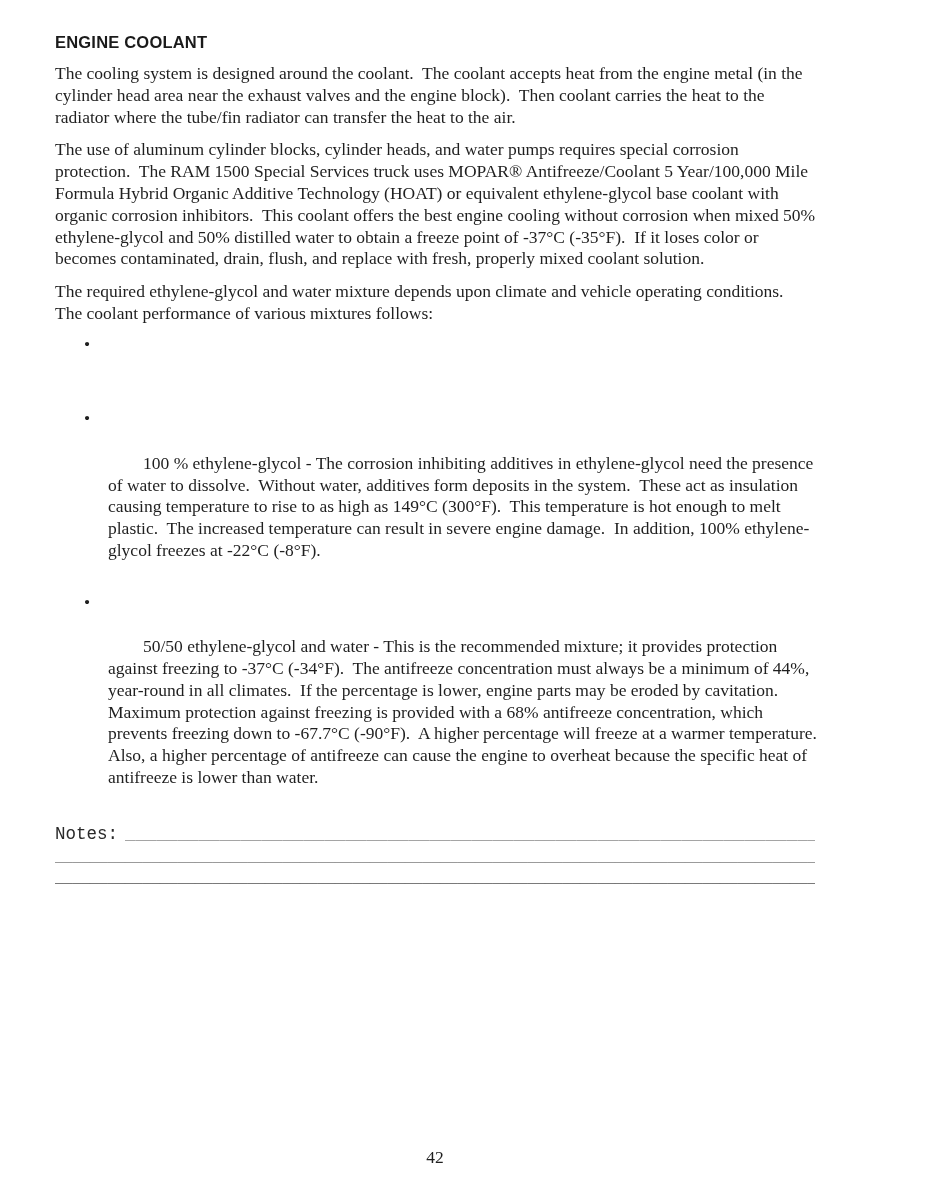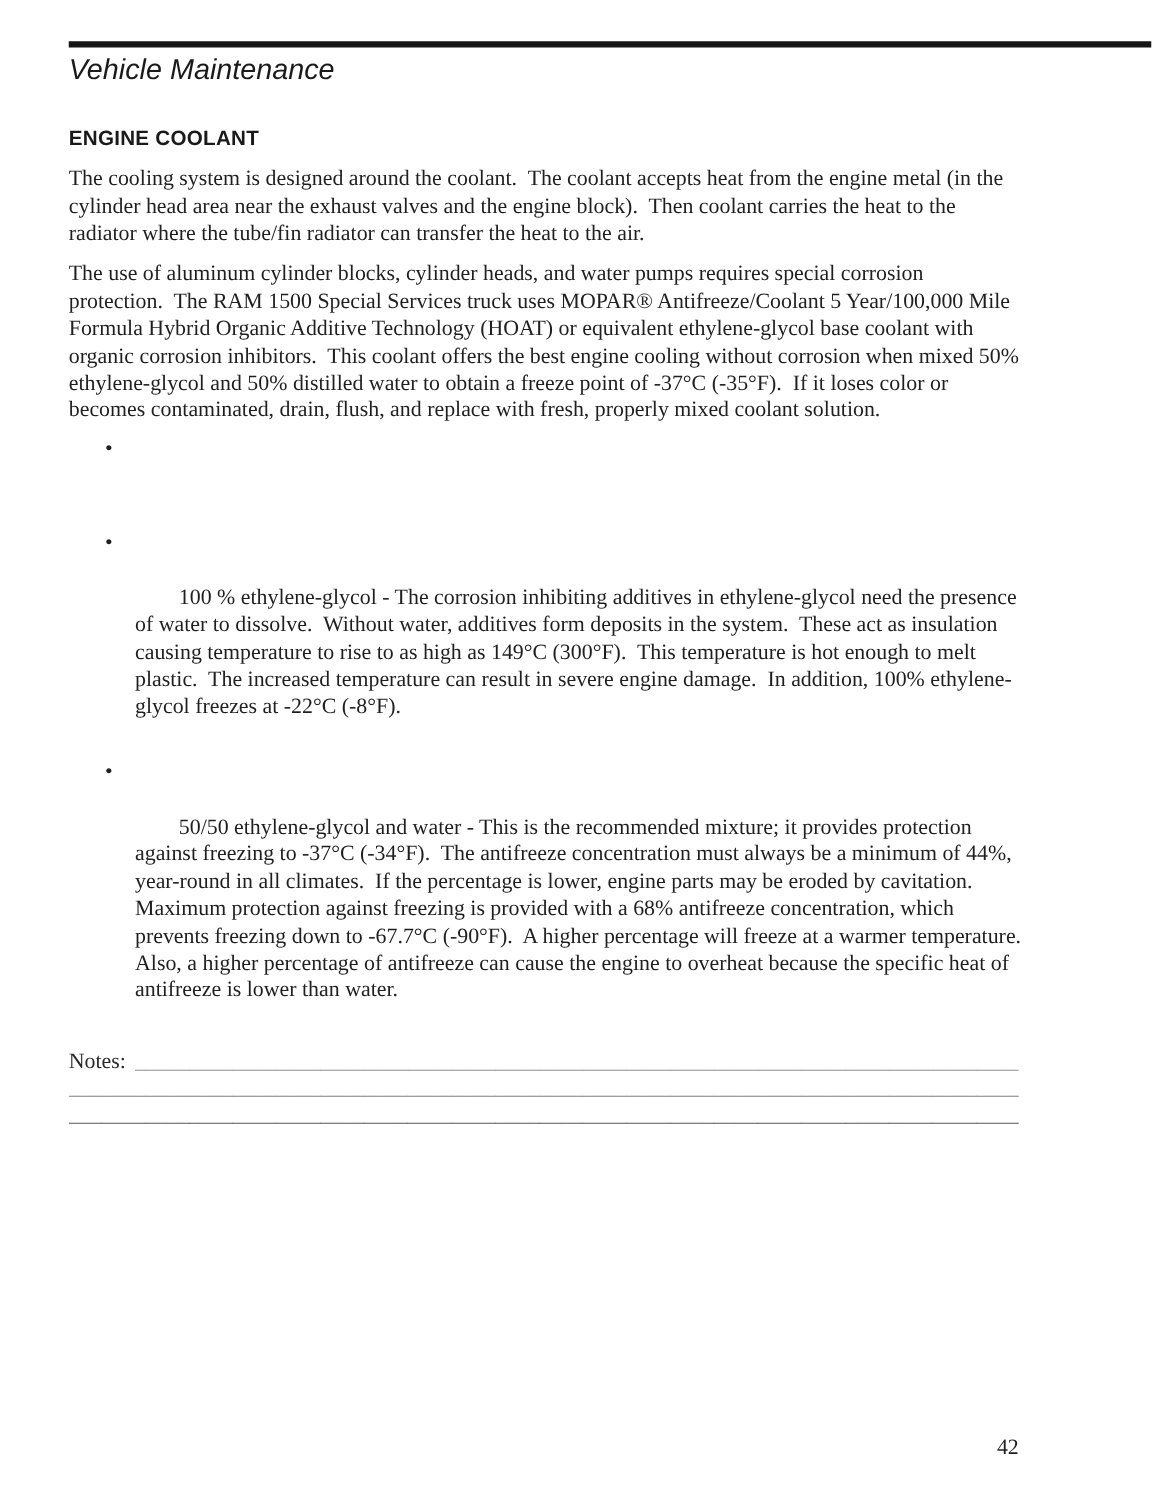--- a/index.html
+++ b/index.html
@@ -65,68 +65,65 @@
     left: 29px;
     top: -1px;
     font-size: 17.5px;
   }
   .notes {
     margin-top: 13px;
     width: 760px;
     font-size: 17.5px;
     line-height: 21.3px;
   }
-  .notes-first-row { display: flex; align-items: baseline; }
+  .notes-first-row { display: flex; align-items: baseline; font-family: Liberation Mono, monospace; }
   .notes-label { white-space: nowrap; color: #2a2a2a; }
   .notes-fill {
     flex: 1 1 auto;
     overflow: hidden;
     white-space: nowrap;
     margin-left: 7px;
   }
   .notes-line-full {
     overflow: hidden;
     white-space: nowrap;
   }
   .shade-1 { color: #9a9a9a; }
   .shade-2 { color: #8a8a8a; }
   .shade-3 { color: #646464; }
   .page-footer {
     position: absolute;
     left: 55px;
     width: 760px;
     bottom: 30px;
     display: flex;
-    justify-content: flex-end;
+    justify-content: center;
     align-items: baseline;
     font-size: 17.5px;
     gap: 31px;
   }
   .page-number { color: #1f1f1f; }
   .footer-title {
     font-weight: bold;
     font-style: italic;
     color: #1a1a1a;
   }
 </style>
 </head>
 <body>
 
 <div class="page">
 
-  <header>
-    <div class="top-rule"></div>
-    <h1 class="page-title">Vehicle Maintenance</h1>
-  </header>
 
   <main class="body-copy">
     <h2 class="section-heading">ENGINE COOLANT</h2>
 
     <p class="para">The cooling system is designed around the coolant.  The coolant accepts heat from the engine metal (in the cylinder head area near the exhaust valves and the engine block).  Then coolant carries the heat to the radiator where the tube/fin radiator can transfer the heat to the air.</p>
     <p class="para">The use of aluminum cylinder blocks, cylinder heads, and water pumps requires special corrosion protection.  The RAM 1500 Special Services truck uses MOPAR® Antifreeze/Coolant 5 Year/100,000 Mile Formula Hybrid Organic Additive Technology (HOAT) or equivalent ethylene-glycol base coolant with organic corrosion inhibitors.  This coolant offers the best engine cooling without corrosion when mixed 50% ethylene-glycol and 50% distilled water to obtain a freeze point of -37°C (-35°F).  If it loses color or becomes contaminated, drain, flush, and replace with fresh, properly mixed coolant solution.</p>
+    <p class="para">The required ethylene-glycol and water mixture depends upon climate and vehicle operating conditions.  The coolant performance of various mixtures follows:</p>
 
     <ul class="bullet-list">
       <li class="bullet-item">
         <span class="bullet-glyph">•</span>
       </li>
       <li class="bullet-item">
         <span class="bullet-glyph">•</span>
         <span class="bullet-text">100 % ethylene-glycol - The corrosion inhibiting additives in ethylene-glycol need the presence of water to dissolve.  Without water, additives form deposits in the system.  These act as insulation causing temperature to rise to as high as 149°C (300°F).  This temperature is hot enough to melt plastic.  The increased temperature can result in severe engine damage.  In addition, 100% ethylene-glycol freezes at -22°C (-8°F).</span>
       </li>
       <li class="bullet-item">

